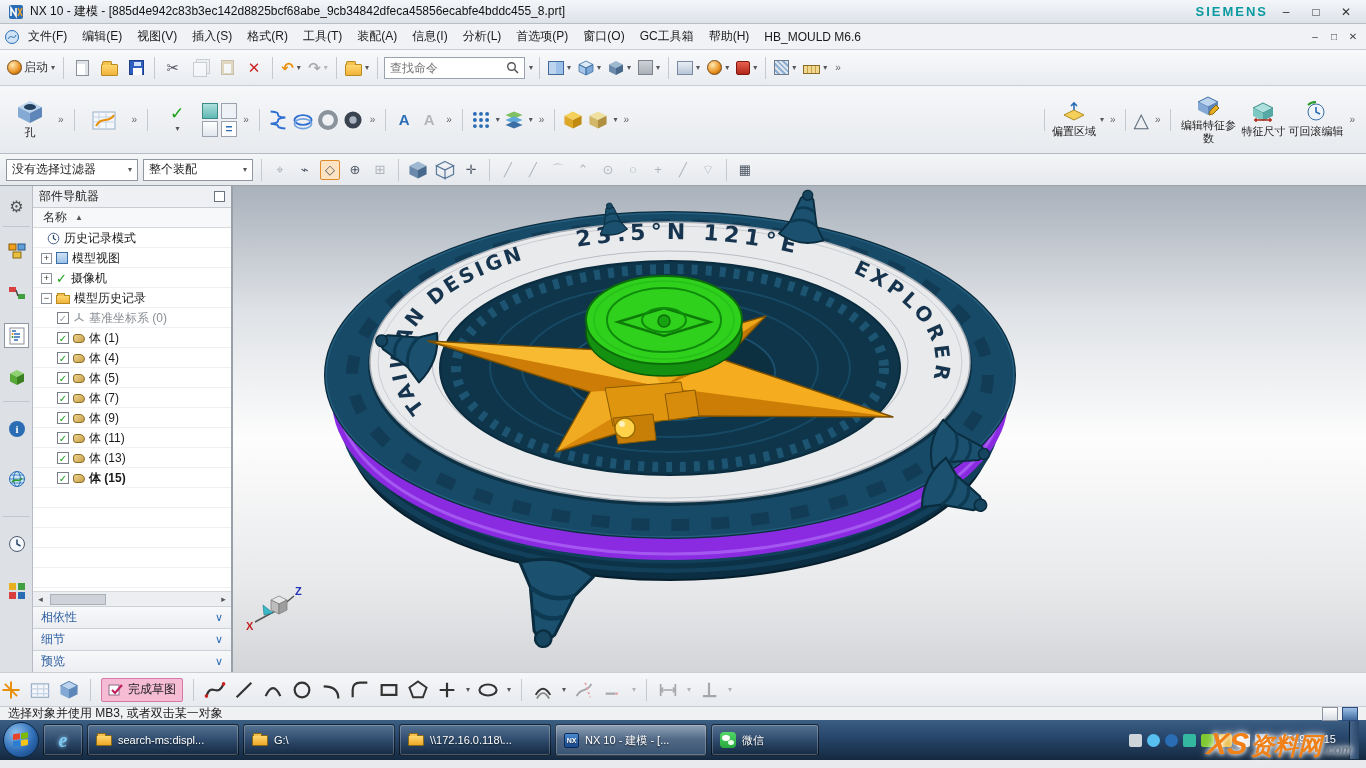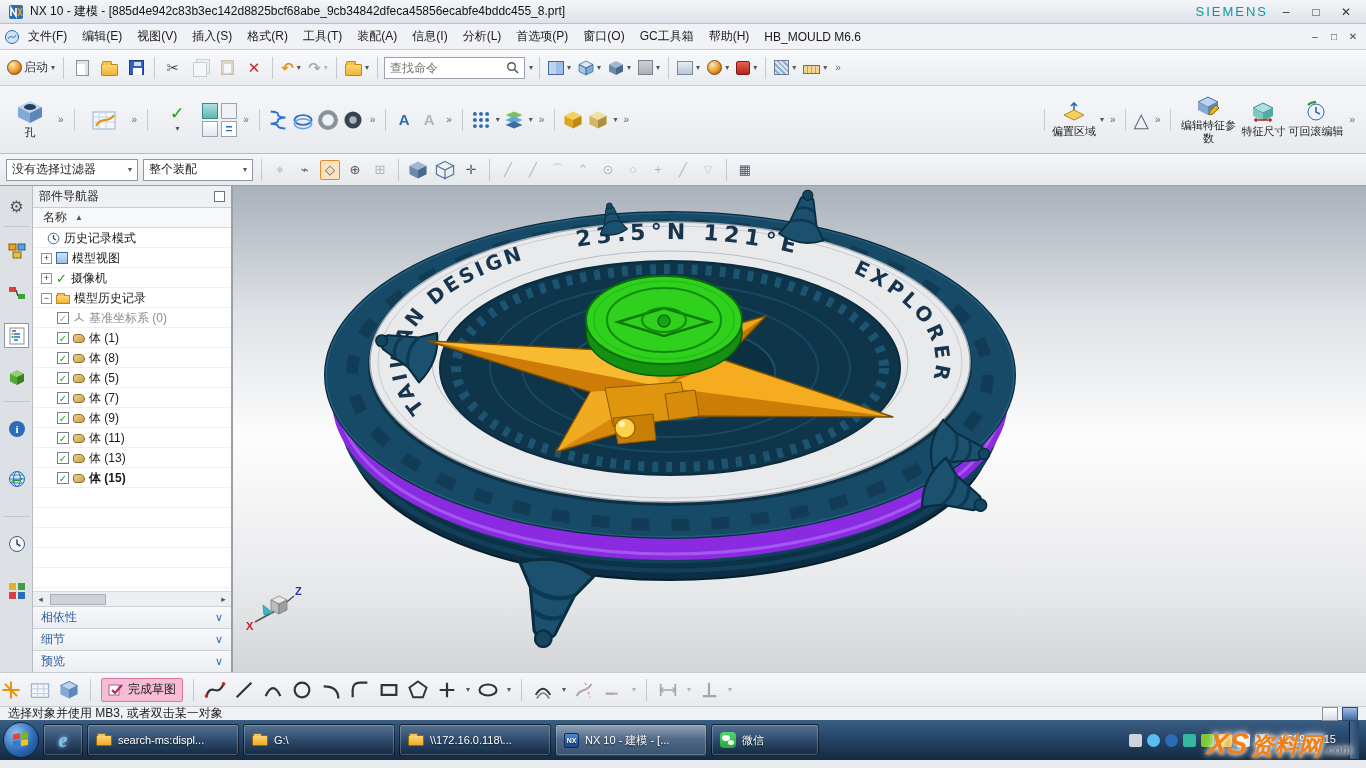--- a/index.html
+++ b/index.html
@@ -3,21 +3,21 @@
 <meta charset="utf-8">
 <style>
   *{box-sizing:border-box;margin:0;padding:0}
   html,body{width:1366px;height:768px;overflow:hidden;font-family:"Liberation Sans","DejaVu Sans",sans-serif;font-size:12px}
   #app{position:relative;width:1366px;height:768px;background:#e8eaed}
 
   
   #title-bar{height:24px;display:flex;align-items:center;gap:6px;padding:0 8px;
     background:linear-gradient(#f4f6f9,#dde2e9);border-bottom:1px solid #b9bfc7;color:#111}
   .tb-title{white-space:nowrap;overflow:hidden;font-size:12px}
-  .brand{margin-left:auto;color:#0b9aa0;font-weight:normal;letter-spacing:2px;font-size:13px}
+  .brand{margin-left:auto;color:#0b9aa0;font-weight:bold;letter-spacing:2px;font-size:13px}
   .wc{width:24px;text-align:center;color:#333;font-size:12px;line-height:20px}
   .appic{width:16px;height:16px;flex:none}
 
   
   #menu-bar{height:26px;display:flex;align-items:center;background:#f0f2f5;border-bottom:1px solid #c9cdd3;padding:0 4px;gap:1px}
   .menu-item{padding:17px 7px;color:#1a1a1a;white-space:nowrap}
   .mwc{width:18px;text-align:center;color:#444;font-size:10px}
 
   
   #toolbar-main{height:36px;display:flex;align-items:center;background:linear-gradient(#f8f9fb,#e9ecf0);
@@ -593,21 +593,21 @@
           <span class="dim">基准坐标系 (0)</span>
         </div>
         <div class="trow child">
           <span class="cb">✓</span>
           <span class="body-ic"></span>
           <span>体 (1)</span>
         </div>
         <div class="trow child">
           <span class="cb">✓</span>
           <span class="body-ic"></span>
-          <span>体 (8)</span>
+          <span>体 (4)</span>
         </div>
         <div class="trow child">
           <span class="cb">✓</span>
           <span class="body-ic"></span>
           <span>体 (5)</span>
         </div>
         <div class="trow child">
           <span class="cb">✓</span>
           <span class="body-ic"></span>
           <span>体 (7)</span>

